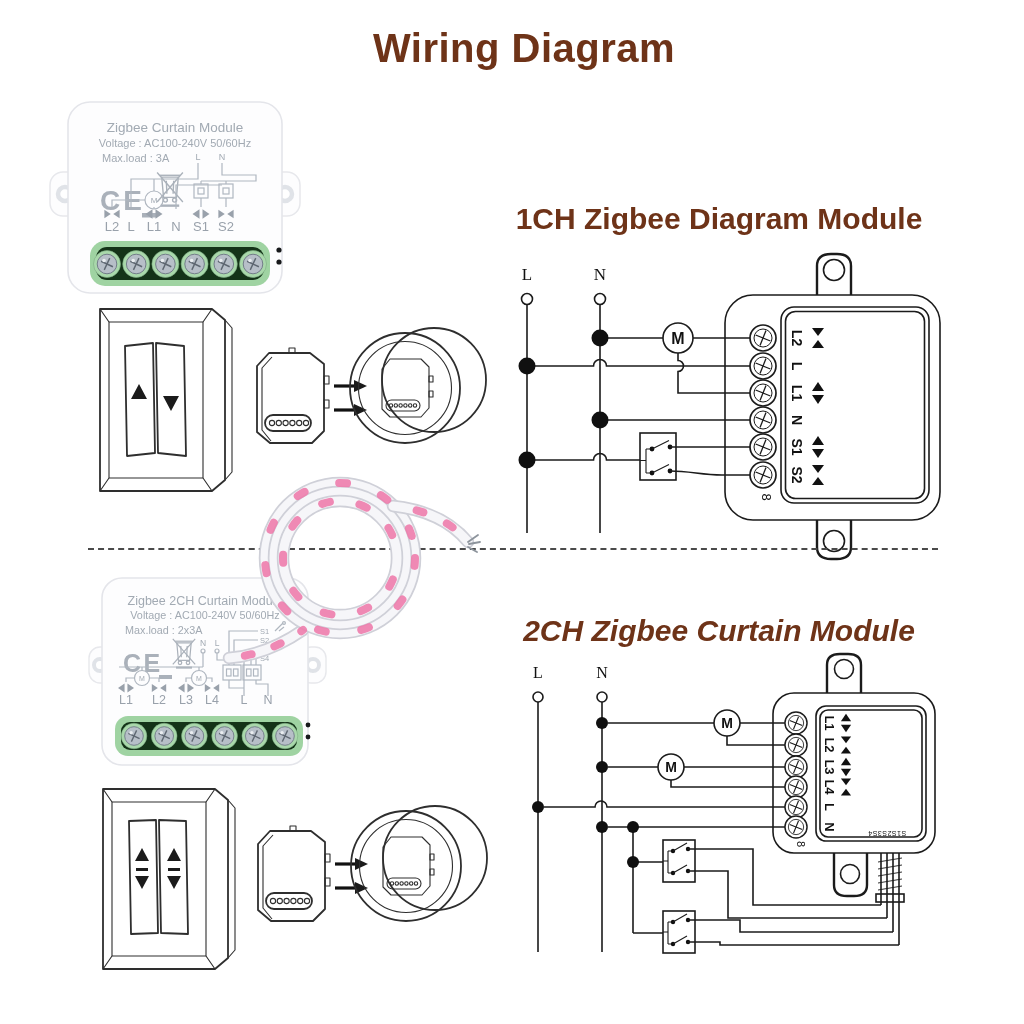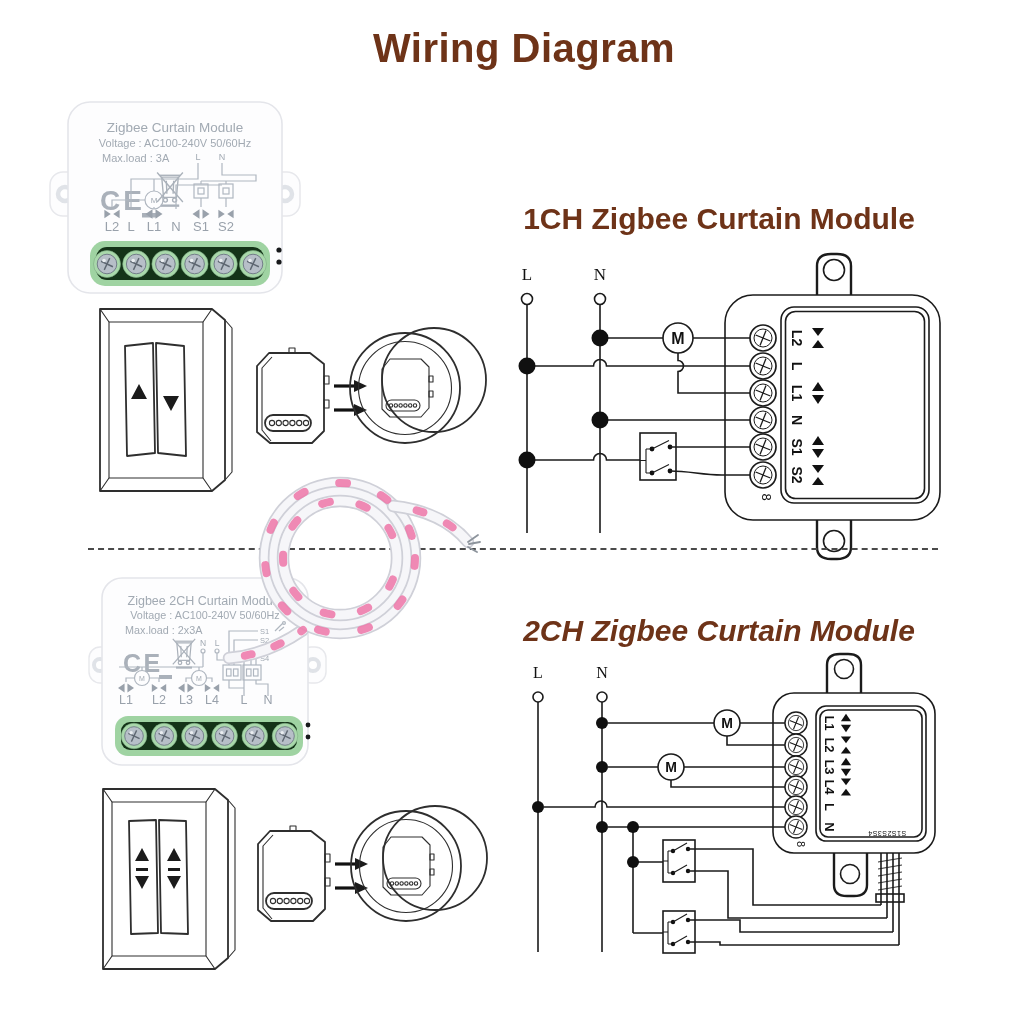--- a/index.html
+++ b/index.html
@@ -172,21 +172,21 @@
       <circle cx="310.8" cy="109.5" r="1.7" class="line-thin"></circle>
       <circle cx="315.6" cy="109.5" r="1.7" class="line-thin"></circle>
       <circle cx="320.4" cy="109.5" r="1.7" class="line-thin"></circle>
       <circle cx="325.2" cy="109.5" r="1.7" class="line-thin"></circle>
       <circle cx="330" cy="109.5" r="1.7" class="line-thin"></circle>
     <rect x="344" y="80" width="4" height="6" class="line-thin"></rect>
       <rect x="344" y="95" width="4" height="6" class="line-thin"></rect>
   </g>
 </svg>
 
-<h2 id="heading-1ch" class="abs sec-heading">1CH Zigbee Curtain Module</h2>
+<h2 id="heading-1ch" class="abs sec-heading">1CH Zigbee Diagram Module</h2>
 
 <svg class="abs" style="left:490px;top:250px;" width="470" height="325" viewBox="0 0 470 325">
   <text x="37" y="30" text-anchor="middle" class="ser" font-size="17" fill="#111">L</text>
   <text x="110" y="30" text-anchor="middle" class="ser" font-size="17" fill="#111">N</text>
   <circle cx="37" cy="49" r="5.5" class="w"></circle>
   <circle cx="110" cy="49" r="5.5" class="w"></circle>
   <path class="w" d="M37,54.5 V283 M110,54.5 V283"></path>
   <path class="w" d="M118,88 H173 M203,88 H260 M45,116 H103.5 A6.5,6.5 0 0 1 116.5,116 H260 M188,103 V110.5 A5.5,5.5 0 0 1 188,121.5 V143 H260 M118,170 H260 M45,210 H103.5 A6.5,6.5 0 0 1 116.5,210 H150"></path>
   <circle cx="110" cy="88" r="8.5" class="dot"></circle>
   <circle cx="37" cy="116" r="8.5" class="dot"></circle>

